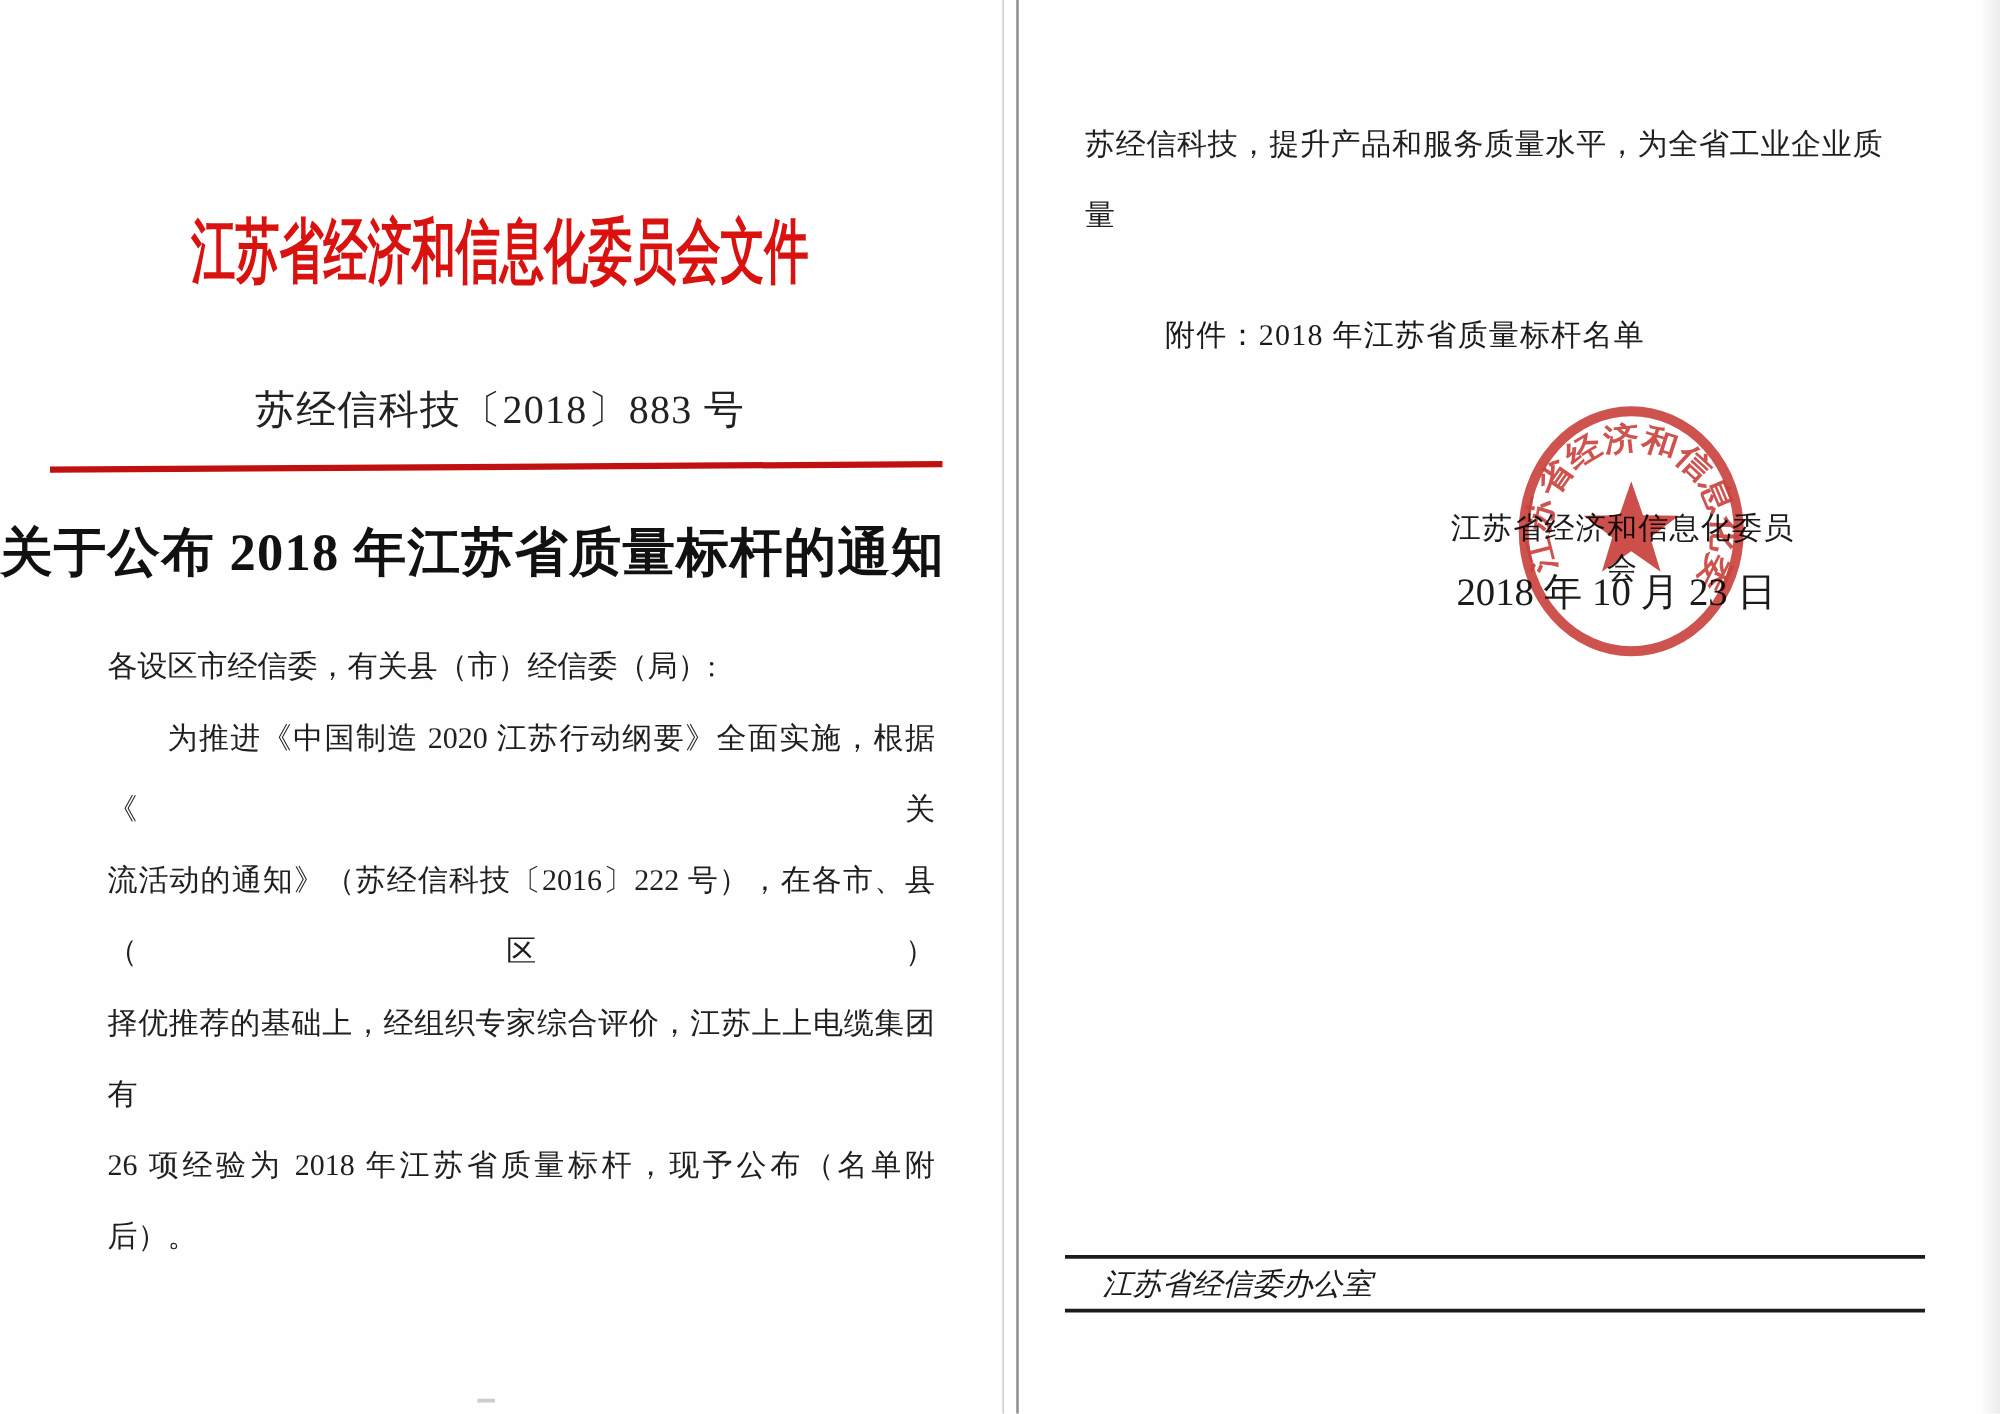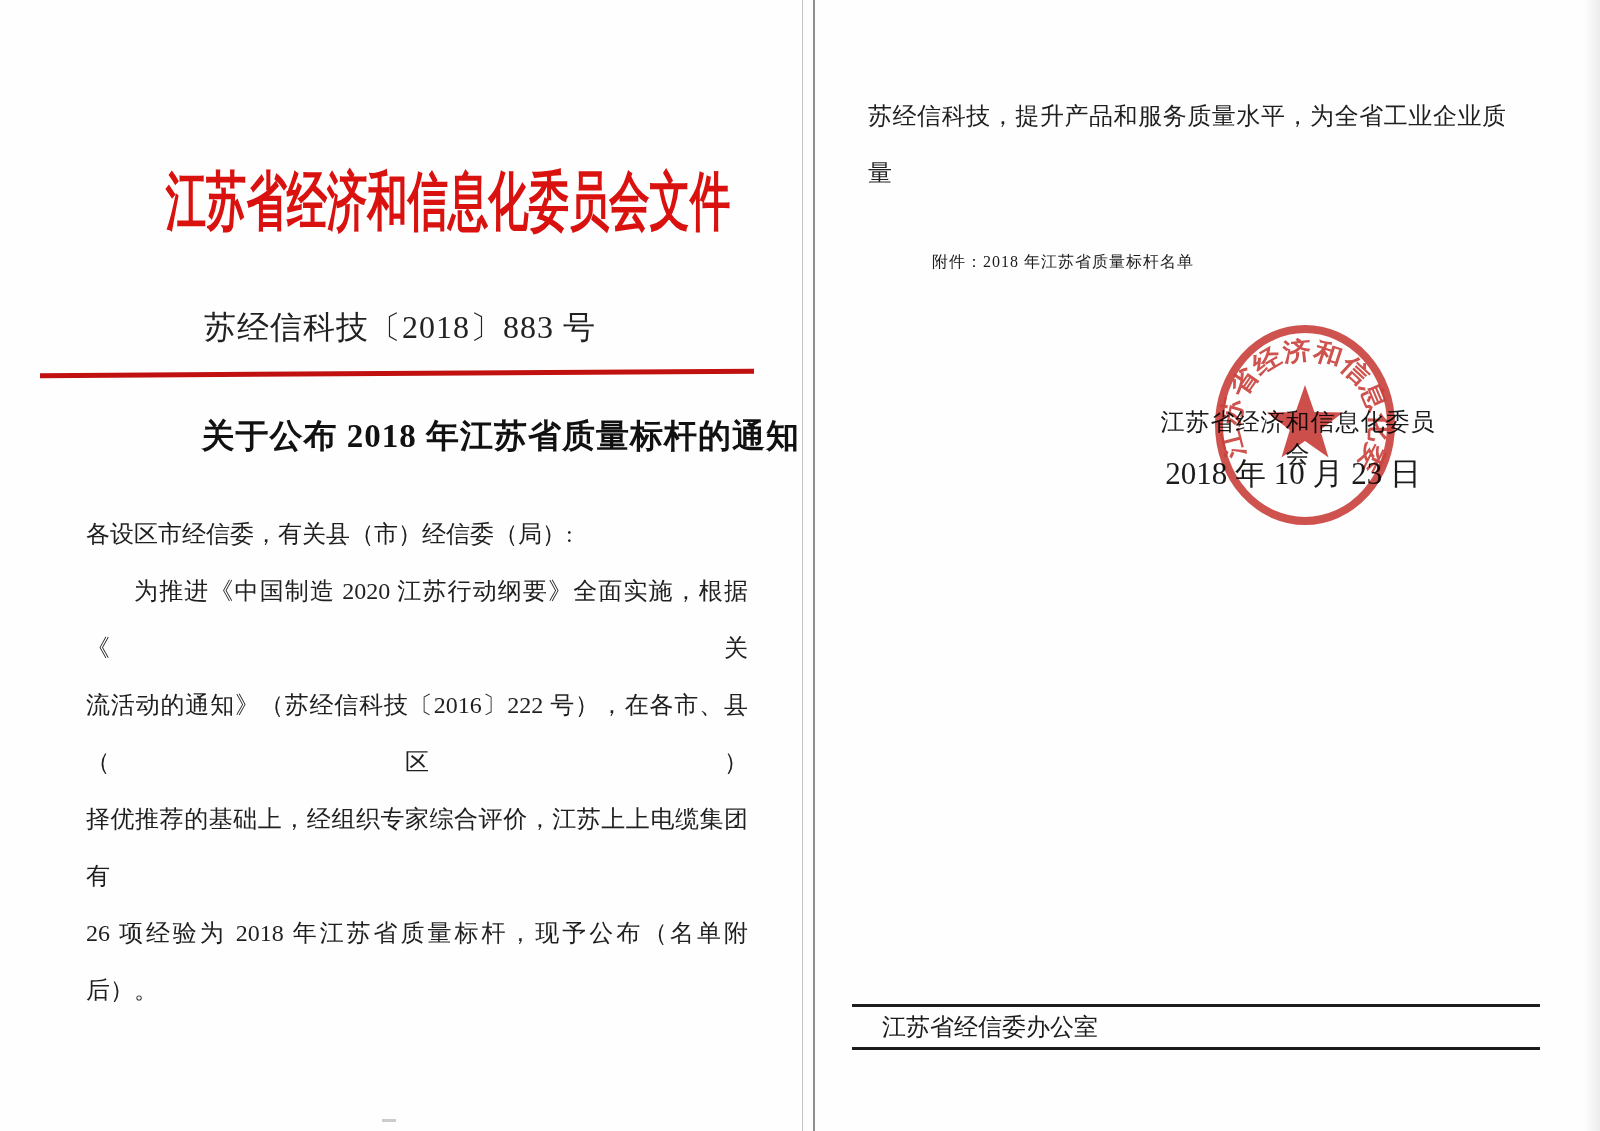--- a/index.html
+++ b/index.html
@@ -16,53 +16,53 @@
   .seam-line-1 { position: absolute; left: 802px; top: 0; width: 1px; height: 1131px; background: #c2c2c2; }
   .seam-line-2 { position: absolute; left: 813px; top: 0; width: 2px; height: 1131px; background: #8f8f8f; }
   .edge-shade  { position: absolute; right: 0; top: 0; width: 16px; height: 1131px;
                  background: linear-gradient(to right, rgba(0,0,0,0), rgba(0,0,0,0.07)); }
   .page-mark   { position: absolute; left: 382px; top: 1119px; width: 14px; height: 3px; background: #cccccc; }
 
   
   .header-title {
     position: absolute; left: 0; top: 156px; width: 800px;
     text-align: center; white-space: nowrap;
-    font-size: 64px; font-weight: bold; color: #d9120f;
+    font-size: 56px; font-weight: bold; color: #d9120f;
     line-height: 92px;
   }
   .header-title .squeeze { display: inline-block; transform: scaleX(0.63); transform-origin: center; }
 
   .doc-number {
     position: absolute; left: 0; top: 306px; width: 800px;
     text-align: center; font-size: 32px; letter-spacing: 1px; color: #222;
   }
   .red-rule {
     position: absolute; left: 40px; top: 371px; width: 714px; height: 5px;
     background: #c01010; transform: rotate(-0.35deg);
   }
   .doc-title {
     position: absolute; left: 0; top: 414px; width: 800px;
-    text-align: right; font-size: 33px; font-weight: bold; letter-spacing: 1px; color: #111;
+    text-align: left; font-size: 42px; font-weight: bold; letter-spacing: 1px; color: #111;
   }
 
   .body-left {
     position: absolute; left: 86px; top: 506px; width: 662px;
     font-size: 24px; line-height: 57px; color: #1f1f1f;
   }
   .body-right {
     position: absolute; left: 868px; top: 88px; width: 638px;
     font-size: 24px; line-height: 57px; color: #1f1f1f;
   }
   .line { text-align: justify; text-align-last: justify; }
   .line.no-j { text-align-last: left; }
   .line.indent { text-indent: 2em; }
 
   .attachment {
     position: absolute; left: 932px; top: 252px;
-    font-size: 16px; letter-spacing: 1px; color: #1b1b1b; text-align: center;
+    font-size: 24px; letter-spacing: 1px; color: #1b1b1b; text-align: center;
   }
 
   
   .signature {
     position: absolute; left: 1158px; top: 406px; width: 280px;
     text-align: center; font-size: 24px; letter-spacing: 1px; color: #1b1b1b;
   }
   .sign-date {
     position: absolute; left: 1158px; top: 453px; width: 270px;
     text-align: center; font-size: 31px; color: #1b1b1b;
@@ -73,21 +73,21 @@
     position: absolute; left: 1205px; top: 323px; width: 200px; height: 210px;
     mix-blend-mode: multiply; opacity: 0.88;
   }
 
   
   .footer {
     position: absolute; left: 852px; top: 1004px; width: 688px; height: 46px;
     border-top: 3px solid #1c1c1c; border-bottom: 3px solid #1c1c1c;
     display: flex; align-items: center; justify-content: space-between;
     padding: 0 36px 0 30px; box-sizing: border-box;
-    font-size: 24px; color: #1b1b1b;
+    font-size: 24px; color: #1b1b1b; font-style: italic;
   }
 </style>
 </head>
 <body>
 
 <div class="scan">
 
   <div class="header-title">
     <span class="squeeze">江苏省经济和信息化委员会文件</span>
   </div>

